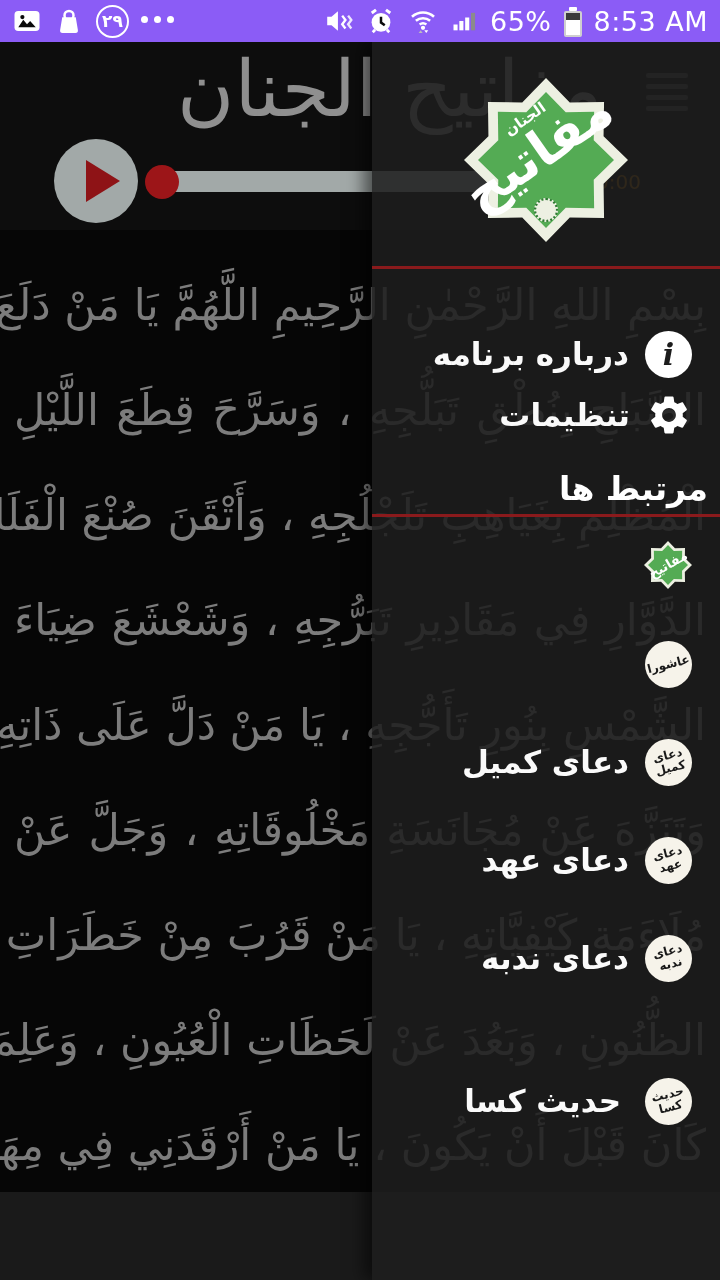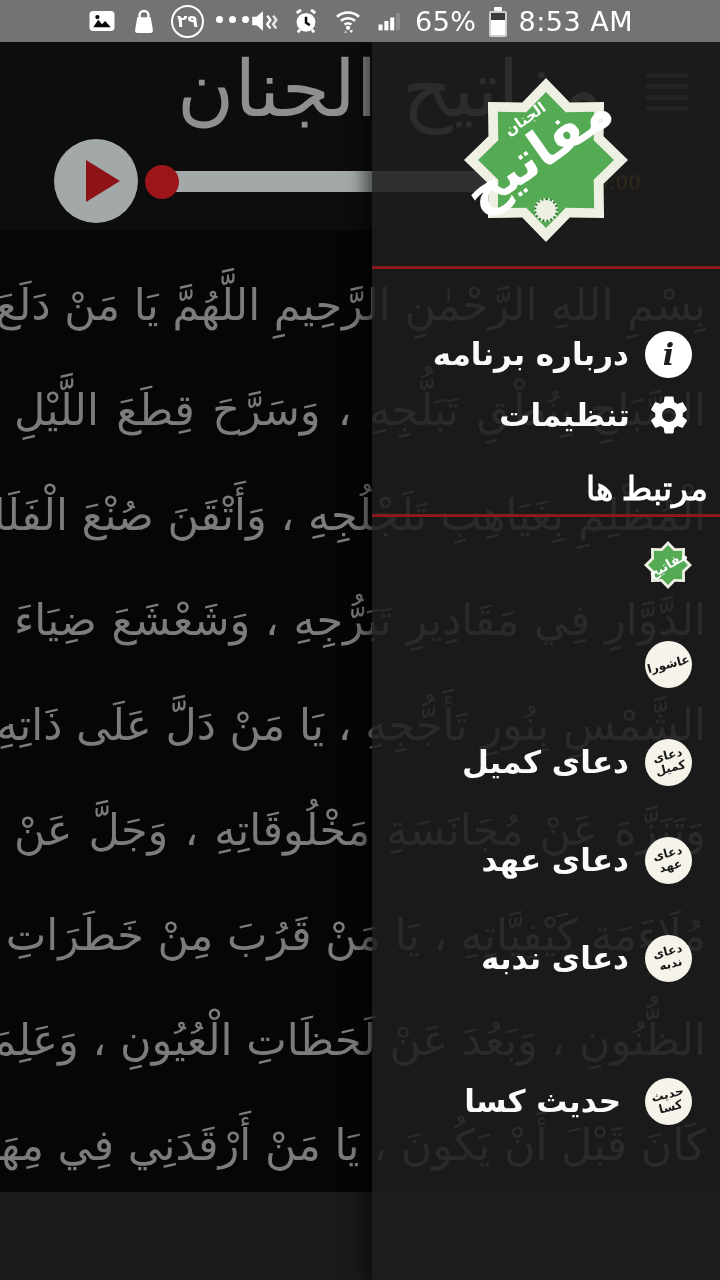--- a/index.html
+++ b/index.html
@@ -1,22 +1,22 @@
 <!DOCTYPE html>
 <html lang="fa"><head>
 <meta charset="utf-8">
 <style>
   * { margin:0; padding:0; box-sizing:border-box; }
   html,body { background:#000; }
   body { font-family:"DejaVu Sans", sans-serif; }
   .screen { position:relative; width:720px; height:1280px; overflow:hidden; background:#101010; margin:0 auto; }
 
   
-  .statusbar { position:absolute; top:0; left:0; width:720px; height:42px; background:#737373; z-index:30;
-               display:flex; align-items:center; justify-content:center; padding:0 12px; }
+  .statusbar { position:absolute; top:0; left:0; width:720px; height:42px; background:#8b5cf6; z-index:30;
+               display:flex; align-items:center; justify-content:space-between; padding:0 12px; }
   .sb-left, .sb-right { display:flex; align-items:center; gap:12px; }
   .sb-badge { width:33px; height:33px; border:2.5px solid #fff; border-radius:50%; color:#fff;
               display:flex; align-items:center; justify-content:center; font-size:17px; font-weight:bold; }
   .sb-dots { display:flex; gap:6px; align-items:flex-end; padding-bottom:3px; }
   .sb-dots i { width:7px; height:7px; border-radius:50%; background:#fff; }
   .sb-text { color:#fff; font-size:27px; letter-spacing:0.5px; }
   .battery { position:relative; width:18px; height:30px; margin-top:1px; }
   .battery .notch { position:absolute; top:0; left:5px; width:8px; height:4px; background:#fff; border-radius:1px; }
   .battery .body { position:absolute; top:4px; left:0; width:18px; height:26px; border:2px solid #cfcfcf; border-radius:2px; background:#3a3a3a; overflow:hidden; }
   .battery .fill { position:absolute; bottom:0; left:0; width:100%; height:65%; background:#fff; }
@@ -70,21 +70,21 @@
   .ico-circle .cal-mini { font-size:12px; font-weight:bold; color:#191919; transform:rotate(-14deg);
                           text-align:center; line-height:1.05; direction:rtl; width:42px; }
   .info-i { font-family:"DejaVu Serif", serif; font-style:italic; font-weight:bold; font-size:30px; color:#1c1c1c; }
   .logo-mini { position:relative; width:48px; height:48px; flex:0 0 auto; }
   .logo-mini .outer { top:0; left:0; width:48px; height:48px; background:#edf0e2; }
   .logo-mini .inner { top:4px; left:4px; width:40px; height:40px; background:#54ab54; }
   .logo-mini .cal { position:absolute; top:16px; left:0; width:48px; text-align:center; color:#fff;
                     font-size:13px; font-weight:bold; transform:rotate(-30deg); direction:rtl; }
 
   .d-header { position:absolute; left:0; top:427px; width:348px; height:40px; line-height:40px;
-              padding-right:12px; text-align:right; color:#fff; font-size:33px; font-weight:bold; direction:rtl;font-family:Liberation Serif, serif; }
+              padding-right:12px; text-align:right; color:#fff; font-size:33px; font-weight:bold; direction:rtl; }
 
   .it-info   { top:255px;margin-top:33px; } .it-gear { top:349px; }
   .it-rel0 { top:499px; } .it-rel1 { top:598px; } .it-rel2 { top:696px; }
   .it-rel3 { top:794px; } .it-rel4 { top:892px; } .it-rel5 { top:1035px;gap:24px; }
 </style>
 </head>
 <body>
 
 <div class="screen">
 

